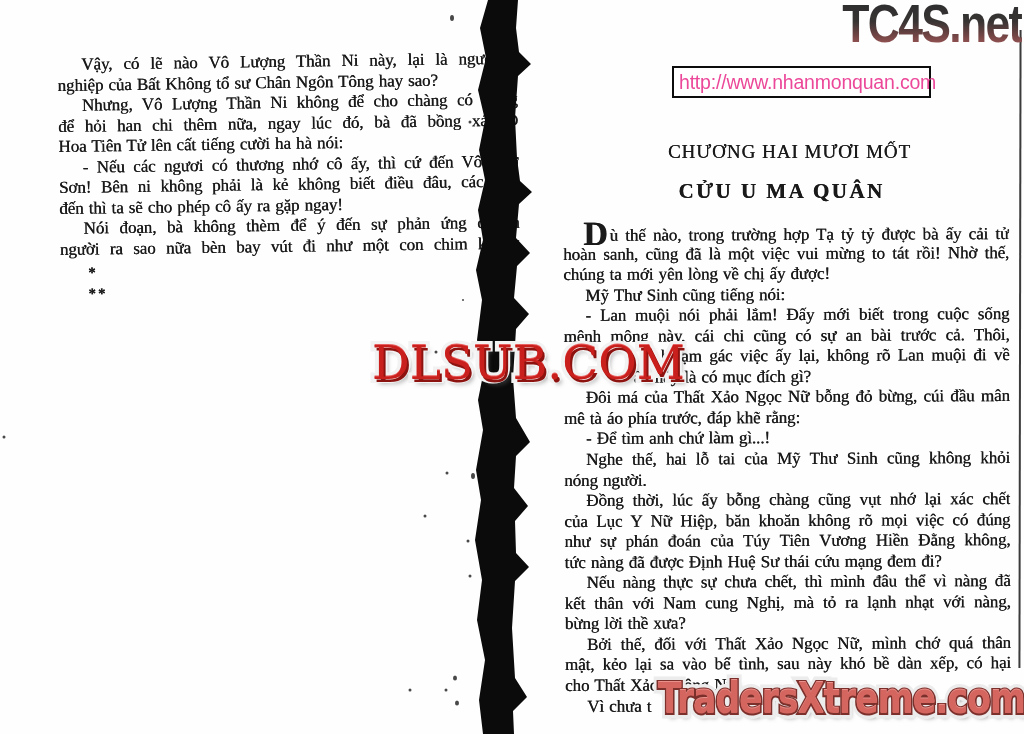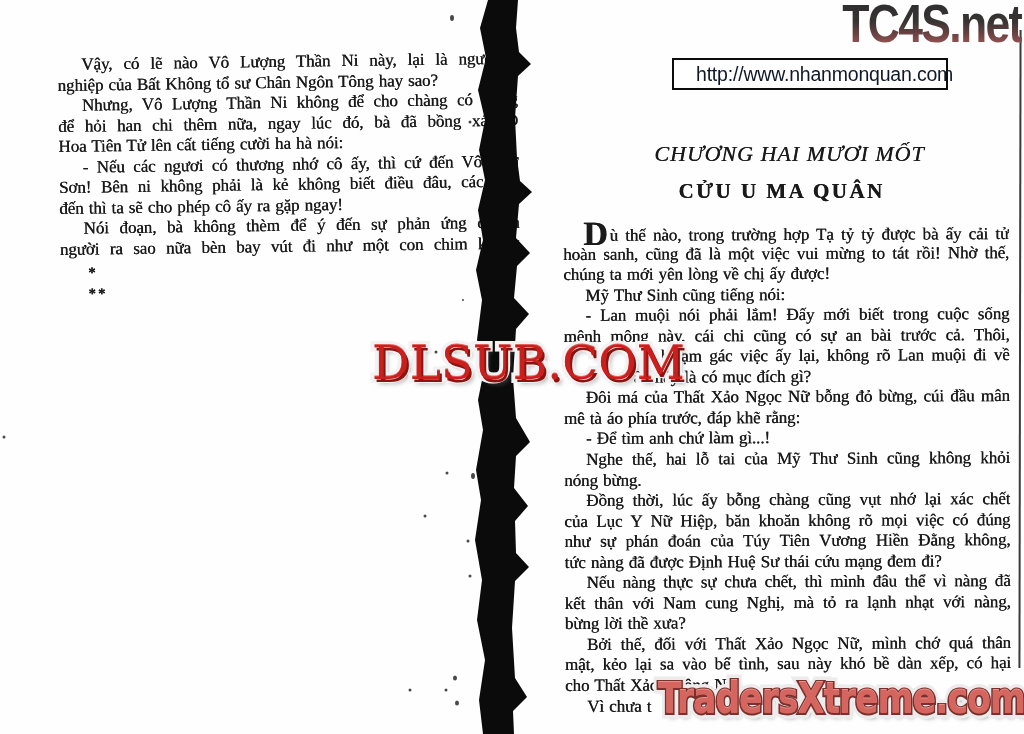--- a/index.html
+++ b/index.html
@@ -31,21 +31,21 @@
   .line.j{white-space:normal;text-align:justify;text-align-last:justify;height:20.55px;overflow:visible;}
   .line.star{font-size:15px;font-weight:700;letter-spacing:2px;}
   .line.gap{margin-top:3px;}
   .dropcap{
     font-size:34px;font-weight:700;line-height:20px;
     display:inline-block;vertical-align:-4px;padding-right:2px;
     text-shadow:0.5px 0 0 #222;
   }
   .chapter-label{
     position:absolute;top:141px;left:0;width:100%;text-align:center;
-    font-style:italic;font-size:22px;letter-spacing:1px;
+    font-size:19px;letter-spacing:1px;
     text-shadow:0.3px 0 0 #222;
   }
   .chapter-title{
     position:absolute;top:179px;left:-8px;width:100%;text-align:center;
     font-weight:700;font-size:21px;letter-spacing:2.5px;
     text-shadow:0.4px 0 0 #111;
   }
 
   
   .scan-overlay{position:absolute;left:0;top:0;width:1024px;height:734px;z-index:2;pointer-events:none;}
@@ -60,24 +60,24 @@
   .tc4s{
     position:absolute;top:0px;right:2px;z-index:3;
     font-family:"Liberation Sans","DejaVu Sans",sans-serif;
     font-weight:900;font-size:53px;letter-spacing:-2px;line-height:48px;
     transform:scaleX(0.84);transform-origin:100% 0;
     background:linear-gradient(180deg,#2d2d2d 0%,#383434 45%,#6e4343 72%,#a85b5b 100%);
     -webkit-background-clip:text;background-clip:text;color:transparent;
     text-shadow:0 0 0 transparent;
   }
   .url-box{
-    position:absolute;left:672px;top:58px;width:250px;height:28px;z-index:3;
+    position:absolute;left:672px;top:66px;width:250px;height:28px;z-index:3;
     border:2.5px solid #0c0c0c;background:rgba(255,255,255,.92);
     font-family:"Liberation Sans","DejaVu Sans",sans-serif;
-    font-size:19.5px;color:#0f172a;line-height:28px;padding-left:22px;
+    font-size:19.5px;color:#ec4899;line-height:28px;padding-left:5px;
     letter-spacing:-0.2px;white-space:nowrap;
   }
   .sticker{position:absolute;white-space:nowrap;z-index:4;}
   .sticker .layer{position:absolute;left:0;top:0;}
   .sticker .layer.rel{position:relative;}
   .sticker-dlsub{
     left:372px;top:337px;
     font-family:"DejaVu Serif","Liberation Serif",serif;
     font-weight:400;font-size:47px;letter-spacing:0px;line-height:52px;
   }
@@ -124,21 +124,21 @@
       <div class="line"><span>chúng ta mới yên lòng về chị ấy được!</span></div>
       <div class="line" style="padding-left: 22px;"><span>Mỹ Thư Sinh cũng tiếng nói:</span></div>
       <div class="line j" style="padding-left: 22px;"><span>- Lan muội nói phải lắm! Đấy mới biết trong cuộc sống</span></div>
       <div class="line j"><span>mênh mông này, cái chi cũng có sự an bài trước cả. Thôi,</span></div>
       <div class="line j" style="padding-left: 97px;"><span>h tạm gác việc ấy lại, không rõ Lan muội đi về</span></div>
       <div class="line" style="padding-left: 70px;"><span>ần này là có mục đích gì?</span></div>
       <div class="line j" style="padding-left: 22px;"><span>Đôi má của Thất Xảo Ngọc Nữ bỗng đỏ bừng, cúi đầu mân</span></div>
       <div class="line"><span>mê tà áo phía trước, đáp khẽ rằng:</span></div>
       <div class="line" style="padding-left: 22px;"><span>- Để tìm anh chứ làm gì...!</span></div>
       <div class="line j" style="padding-left: 22px;"><span>Nghe thế, hai lỗ tai của Mỹ Thư Sinh cũng không khỏi</span></div>
-      <div class="line"><span>nóng bừng.</span></div>
+      <div class="line"><span>nóng người.</span></div>
       <div class="line j" style="padding-left: 22px;"><span>Đồng thời, lúc ấy bỗng chàng cũng vụt nhớ lại xác chết</span></div>
       <div class="line j"><span>của Lục Y Nữ Hiệp, băn khoăn không rõ mọi việc có đúng</span></div>
       <div class="line j"><span>như sự phán đoán của Túy Tiên Vương Hiền Đằng không,</span></div>
       <div class="line"><span>tức nàng đã được Định Huệ Sư thái cứu mạng đem đi?</span></div>
       <div class="line j" style="padding-left: 22px;"><span>Nếu nàng thực sự chưa chết, thì mình đâu thể vì nàng đã</span></div>
       <div class="line j"><span>kết thân với Nam cung Nghị, mà tỏ ra lạnh nhạt với nàng,</span></div>
       <div class="line"><span>bừng lời thề xưa?</span></div>
       <div class="line j" style="padding-left: 22px;"><span>Bởi thế, đối với Thất Xảo Ngọc Nữ, mình chớ quá thân</span></div>
       <div class="line j"><span>mật, kẻo lại sa vào bể tình, sau này khó bề dàn xếp, có hại</span></div>
       <div class="line"><span>cho Thất Xảo Không Nữ!</span></div>

